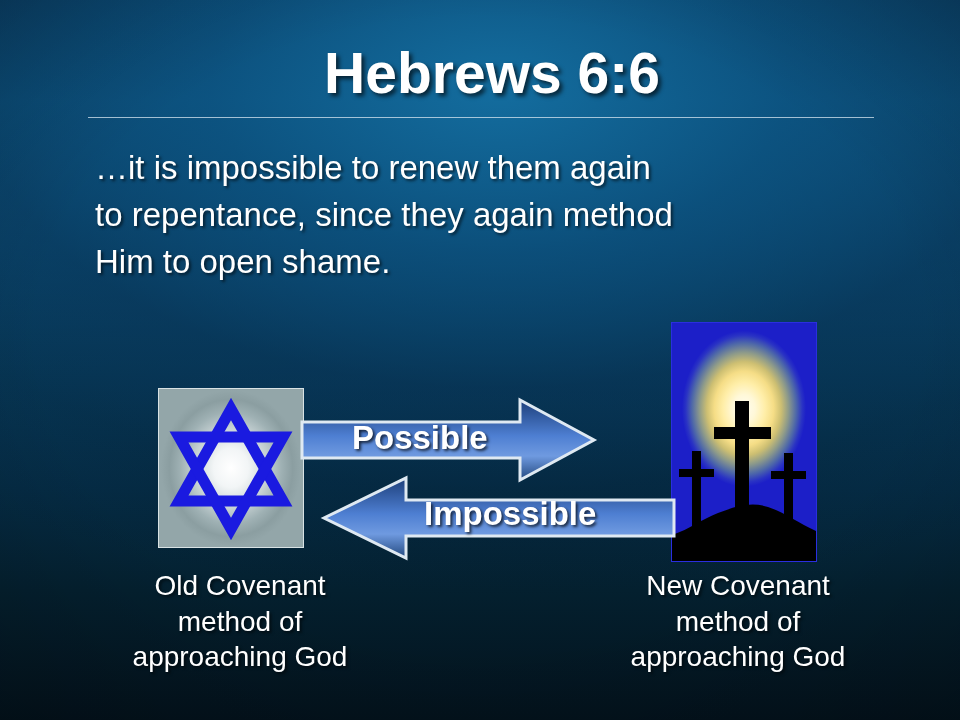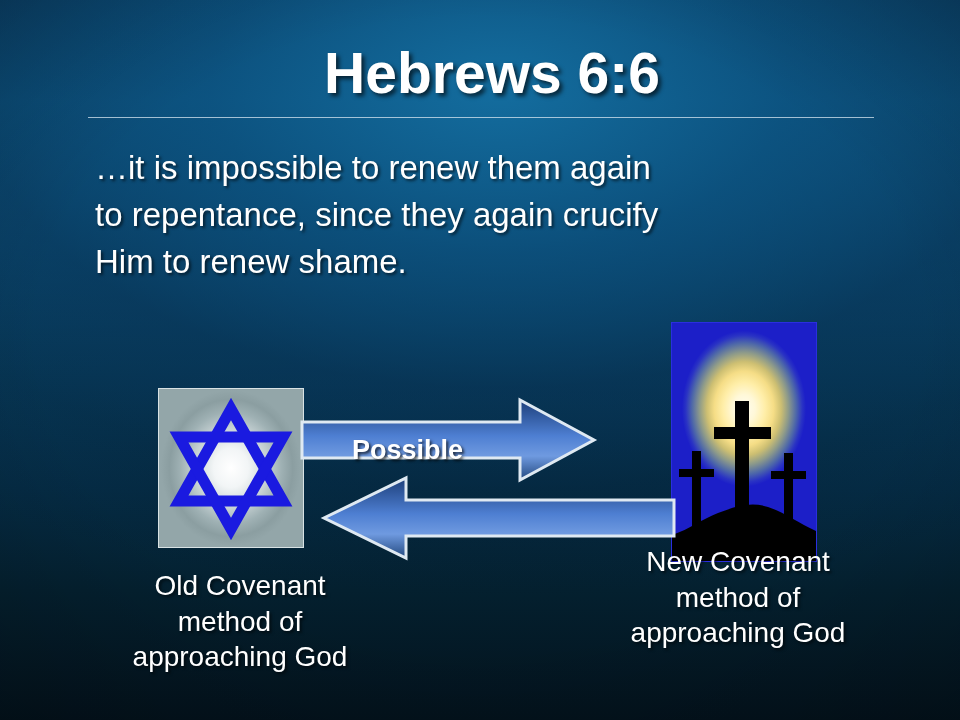--- a/index.html
+++ b/index.html
@@ -98,54 +98,53 @@
       radial-gradient(ellipse 62px 78px at 50% 36%, #fffdf0 0%, #fff8d8 18%, #ffeea8 34%, #f5dd86 48%, #cdbf72 60%, #8d9a8a 72%, #4f69a8 84%, #2a33c4 94%, #1c1fc8 100%);
   }
   #cross-panel svg { position: absolute; inset: 0; }
 
   
   #arrow-right { position: absolute; left: 298px; top: 392px; width: 300px; height: 96px; }
   #arrow-left  { position: absolute; left: 318px; top: 470px; width: 360px; height: 96px; }
 
   .arrow-label {
     position: absolute;
-    font-size: 27px;
+    font-size: 33px;
     font-weight: bold;
     color: #ffffff;
     text-shadow: 2px 2px 3px rgba(0,0,0,0.7);
     white-space: nowrap;
-    margin-top: 16px;
   }
   #label-possible { left: 352px; top: 419px; }
   #label-impossible { left: 424px; top: 495px; }
 
   
   .caption {
     position: absolute;
     text-align: center;
     font-size: 28px;
     line-height: 1.27;
     color: #ffffff;
     text-shadow: 2px 2px 3px rgba(0,0,0,0.6);
   }
   #caption-old { left: 60px; top: 568px; width: 360px; }
-  #caption-new { left: 548px; top: 544px; width: 380px; }
+  #caption-new { left: 548px; top: 568px; width: 380px; }
 </style>
 </head>
 <body>
 
 <div id="slide">
 
   <div id="title" class="layer">Hebrews 6:6</div>
   <div id="title-rule" class="layer"></div>
 
   <div id="verse" class="layer">
     <div>…it is impossible to renew them again</div>
-    <div>to repentance, since they again crucify</div>
-    <div class="lastline">Him to renew shame.</div>
+    <div>to repentance, since they again method</div>
+    <div class="lastline">Him to open shame.</div>
   </div>
 
   <div id="star-panel" class="layer">
     <svg width="144" height="158" viewBox="0 0 144 158" aria-hidden="true">
       <g fill="none" stroke="#1a1ae0" stroke-width="11" stroke-linejoin="miter">
         <polygon points="72,20 124,112 20,112"></polygon>
         <polygon points="72,140 20,48 124,48"></polygon>
       </g>
     </svg>
   </div>
@@ -191,20 +190,21 @@
         <stop offset="0%" stop-color="#1d3f7a"></stop>
         <stop offset="45%" stop-color="#4e7fd2"></stop>
         <stop offset="70%" stop-color="#6f9ae0"></stop>
         <stop offset="100%" stop-color="#23497f"></stop>
       </linearGradient>
     </defs>
     <polygon points="356,30 88,30 88,8 6,48 88,88 88,66 356,66" fill="url(#gradL)" stroke="#dfe9f2" stroke-width="3"></polygon>
   </svg>
 
   <div id="label-possible" class="arrow-label layer">Possible</div>
+  <div id="label-impossible" class="arrow-label layer">Impossible</div>
 
   <div id="caption-old" class="caption layer">
     <div>Old Covenant</div>
     <div>method of</div>
     <div>approaching God</div>
   </div>
 
   <div id="caption-new" class="caption layer">
     <div>New Covenant</div>
     <div>method of</div>

